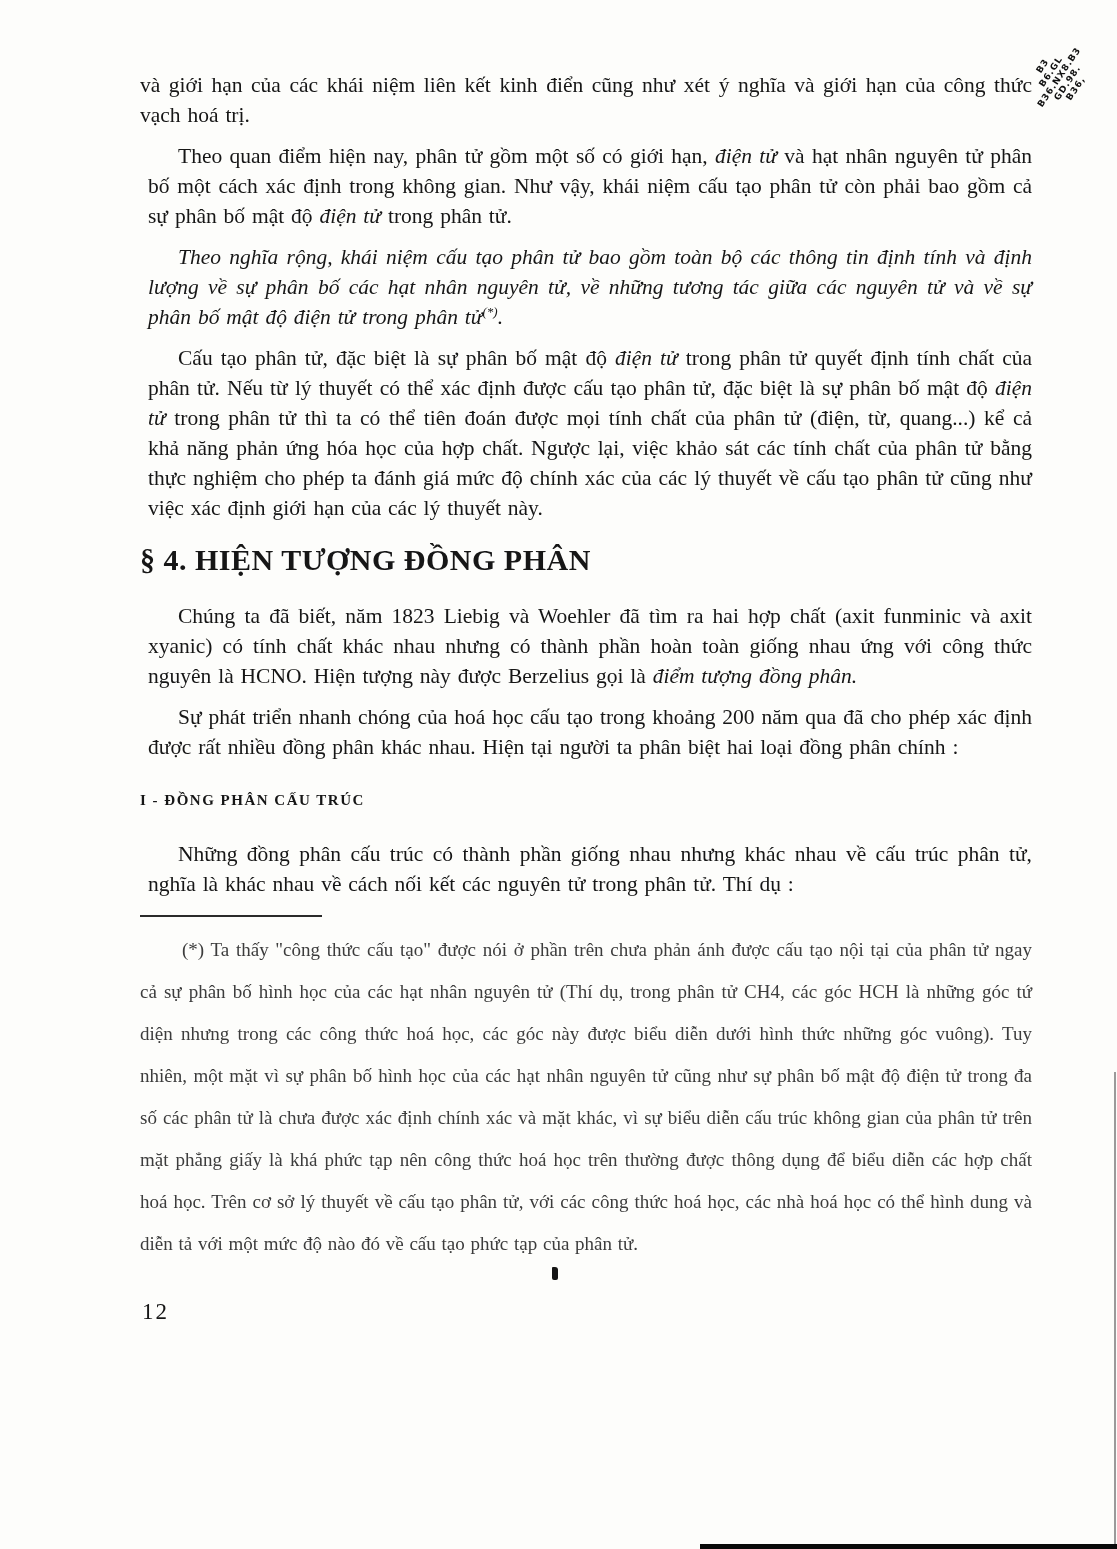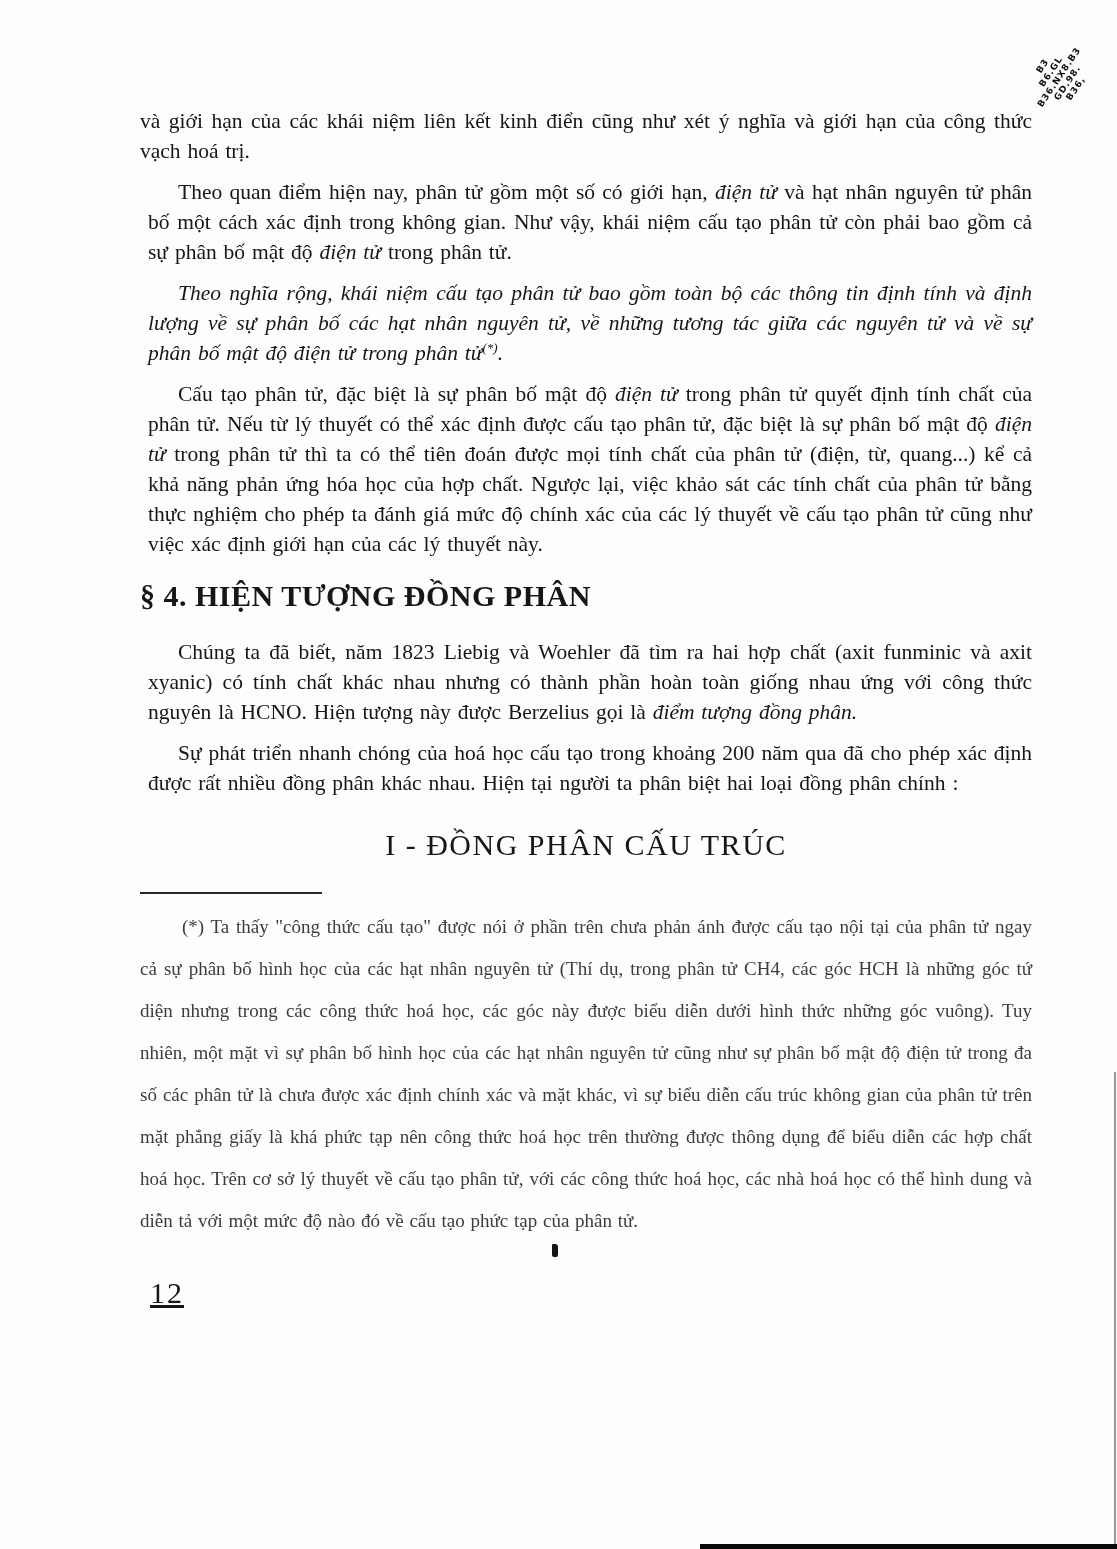--- a/index.html
+++ b/index.html
@@ -9,42 +9,41 @@
     margin:0 auto;
     background:#fdfdfb;
     overflow:hidden;
     font-family:"Liberation Serif","DejaVu Serif",serif;
     color:#161616;
   }
   .content{
     position:absolute;
     left:140px;top:0;
     width:892px;
-    padding-top:106px;
+    padding-top:70px;
   }
   p.body{
     font-size:21.5px;
     line-height:30px;
     text-align:justify;
     margin:0 0 11px 0;
     word-spacing:1.5px;
   }
   p.indent{text-indent:30px;margin-left:8px;}
   p.ital{font-style:italic;}
   sup.fn-ref{font-size:13px;line-height:0;}
   h1.section{
     font-size:30px;
     font-weight:bold;
     letter-spacing:.5px;
     margin:20px 0 24px 0;
   }
   h2.subsection{
-    font-size:30px;
-    font-weight:normal;
-    text-align:center;
+    font-size:15px;
+    font-weight:bold;
     letter-spacing:1.5px;
     margin:30px 0 30px 0;
   }
   .footnote-rule{
     width:182px;height:0;
     border-top:2px solid #2a2a2a;
     margin:16px 0 12px 0;
   }
   .footnote{
     font-size:19px;
@@ -56,24 +55,23 @@
     margin:0;
   }
   .ink-mark-row{height:18px;position:relative;margin-top:2px;}
   .ink-mark{
     position:absolute;left:412px;top:0;
     width:6px;height:13px;
     background:#151515;
     border-radius:1px 3px 2px 2px;
   }
   .page-number{
-    font-size:30px;
-    margin:14px 0 0 10px;
+    font-size:23px;
+    margin:14px 0 0 2px;
     letter-spacing:2px;
-    text-decoration:underline;
   }
   .stamp{
     position:absolute;
     top:52px;right:10px;
     width:96px;
     transform:rotate(-56deg);
     transform-origin:center;
     font-family:"DejaVu Sans",sans-serif;
     font-size:9px;font-weight:bold;
     line-height:10px;
@@ -118,20 +116,21 @@
 
     <h1 class="section">§ 4. HIỆN TƯỢNG ĐỒNG PHÂN</h1>
 
     <p class="body indent"><span>Chúng ta đã biết, năm 1823 Liebig và Woehler đã tìm ra hai hợp chất (axit funminic và axit xyanic) có tính chất khác nhau nhưng có thành phần hoàn toàn giống nhau ứng với công thức nguyên là HCNO. Hiện tượng này được Berzelius gọi là </span><i>điểm tượng đồng phân.</i></p>
 
 
     <p class="body indent"><span>Sự phát triển nhanh chóng của hoá học cấu tạo trong khoảng 200 năm qua đã cho phép xác định được rất nhiều đồng phân khác nhau. Hiện tại người ta phân biệt hai loại đồng phân chính :</span></p>
 
     <h2 class="subsection">I - ĐỒNG PHÂN CẤU TRÚC</h2>
 
+    <p class="body indent"><span>Những đồng phân cấu trúc có thành phần giống nhau nhưng khác nhau về cấu trúc phân tử, nghĩa là khác nhau về cách nối kết các nguyên tử trong phân tử. Thí dụ :</span></p>
 
     <div class="footnote-rule"></div>
 
     <p class="footnote"><span>(*)</span><span> Ta thấy "công thức cấu tạo" được nói ở phần trên chưa phản ánh được cấu tạo nội tại của phân tử ngay cả sự phân bố hình học của các hạt nhân nguyên tử (Thí dụ, trong phân tử CH4, các góc HCH là những góc tứ diện nhưng trong các công thức hoá học, các góc này được biểu diễn dưới hình thức những góc vuông). Tuy nhiên, một mặt vì sự phân bố hình học của các hạt nhân nguyên tử cũng như sự phân bố mật độ điện tử trong đa số các phân tử là chưa được xác định chính xác và mặt khác, vì sự biểu diễn cấu trúc không gian của phân tử trên mặt phẳng giấy là khá phức tạp nên công thức hoá học trên thường được thông dụng để biểu diễn các hợp chất hoá học. Trên cơ sở lý thuyết về cấu tạo phân tử, với các công thức hoá học, các nhà hoá học có thể hình dung và diễn tả với một mức độ nào đó về cấu tạo phức tạp của phân tử.</span></p>
 
     <div class="ink-mark-row">
       <span class="ink-mark"></span>
     </div>
 
     <div class="page-number">12</div>

